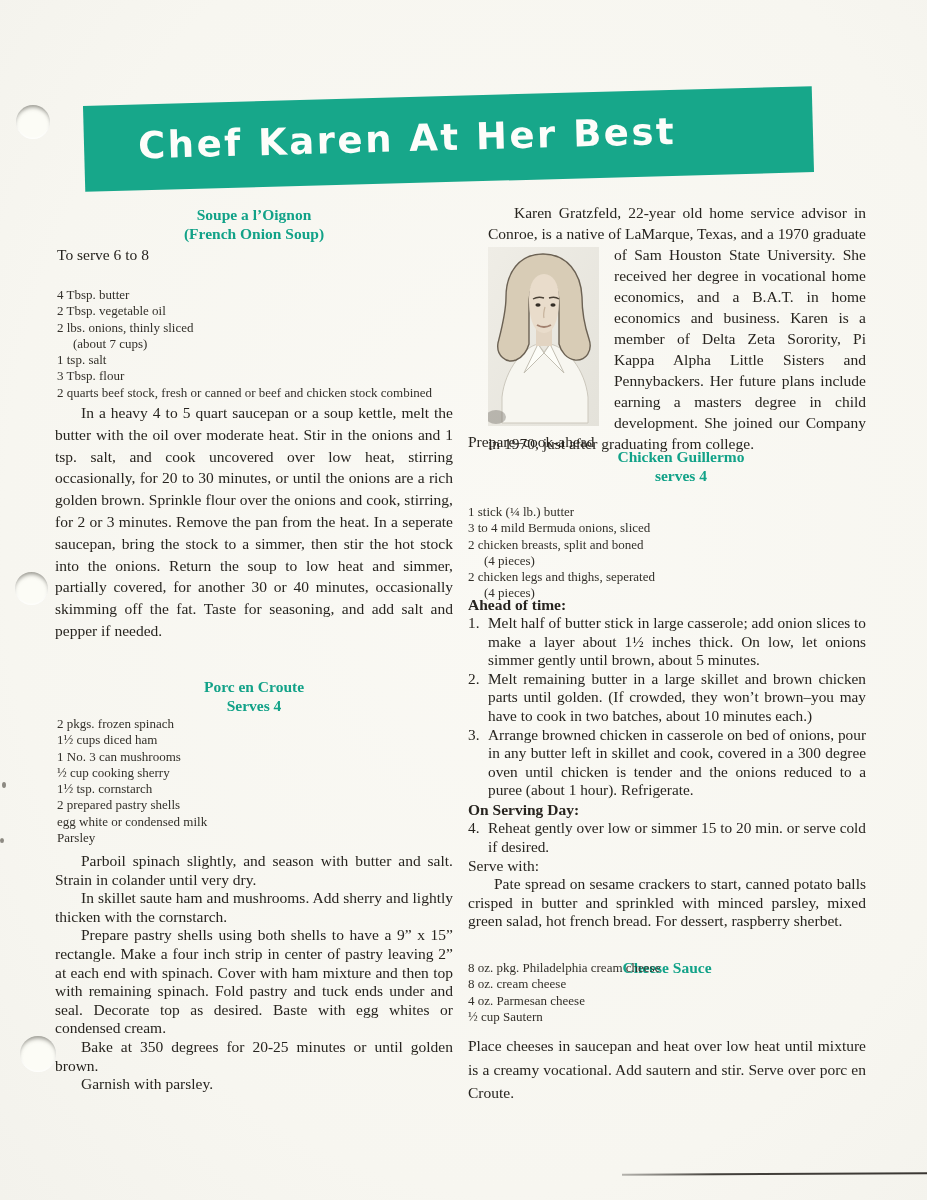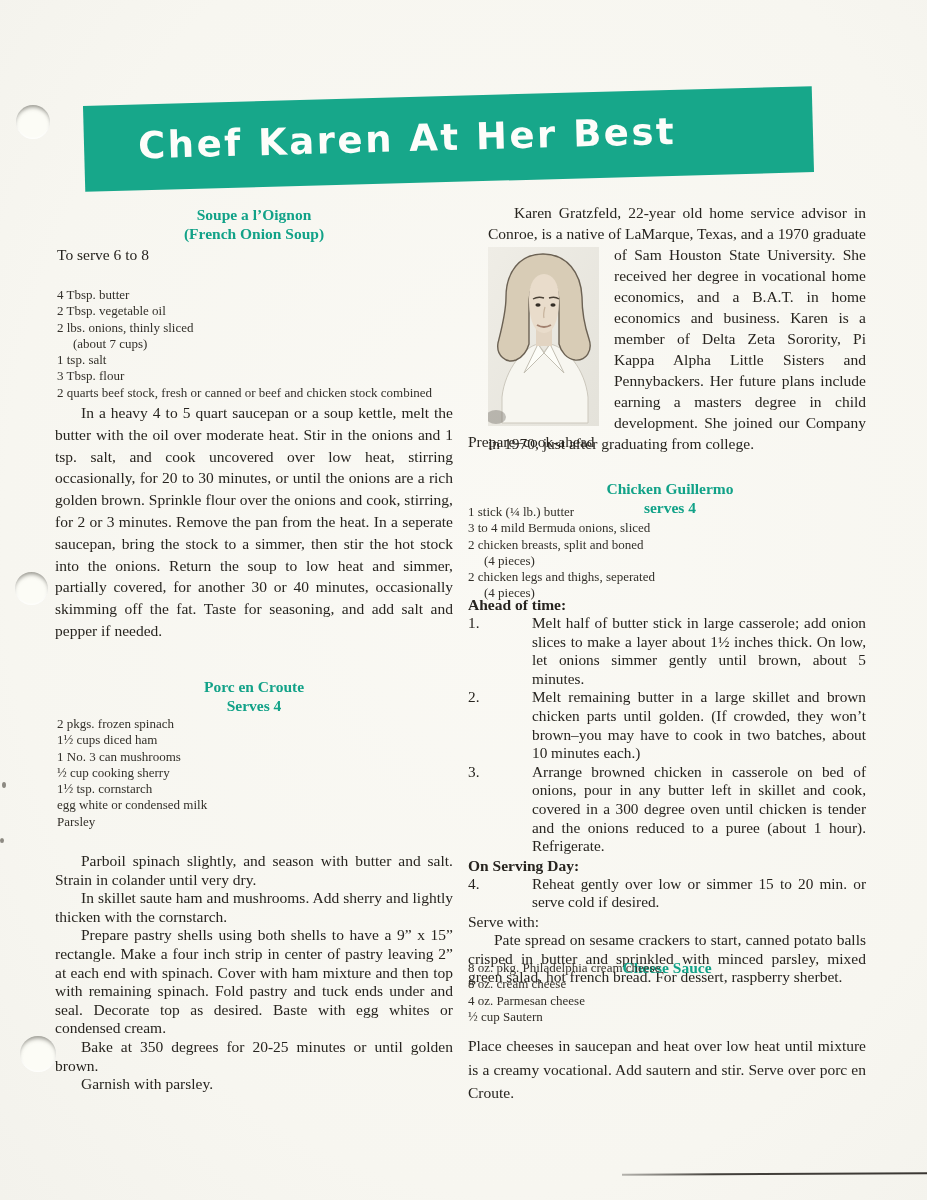--- a/index.html
+++ b/index.html
@@ -55,21 +55,21 @@
     text-align:justify;
   }
   .para.indent-first { text-indent:26px; }
   .dense { line-height:18.6px; }
   .bio { line-height:21px;padding-left:20px; }
   .loose { line-height:23.5px; }
   .flow-label { font-size:15.5px; font-weight:bold; line-height:19px; }
 
   .step { display:flex; font-size:15.3px; line-height:18.6px; }
   .step-num { flex:0 0 20px; }
-  .step-text { flex:1; text-align:justify;margin-left:44px; }
+  .step-text { flex:1; text-align:justify; }
 
   .photo-float {
     float:left;
     width:111px; height:179px;
     margin:3px 15px 5px 0;
     display:block;
   }
   .photo-float svg { display:block; width:100%; height:100%; }
 
   .bottom-rule {
@@ -120,20 +120,21 @@
       <span style="display:block">Serves 4</span>
     </h3>
   </div>
 
   <div class="abs ing-list" style="left:2px; top:716px; width:400px;">
     <div class="ing">2 pkgs. frozen spinach</div>
     <div class="ing">1½ cups diced ham</div>
     <div class="ing">1 No. 3 can mushrooms</div>
     <div class="ing">½ cup cooking sherry</div>
     <div class="ing">1½ tsp. cornstarch</div>
+    <div class="ing">2 prepared pastry shells</div>
     <div class="ing">egg white or condensed milk</div>
     <div class="ing">Parsley</div>
   </div>
 
   <div class="abs" style="left:0; top:852px; width:398px;">
     <p class="para dense indent-first">Parboil spinach slightly, and season with butter and salt. Strain in colander until very dry.</p>
     <p class="para dense indent-first">In skillet saute ham and mushrooms. Add sherry and lightly thicken with the cornstarch.</p>
     <p class="para dense indent-first">Prepare pastry shells using both shells to have a 9” x 15” rectangle. Make a four inch strip in center of pastry leaving 2” at each end with spinach. Cover with ham mixture and then top with remaining spinach. Fold pastry and tuck ends under and seal. Decorate top as desired. Baste with egg whites or condensed cream.</p>
     <p class="para dense indent-first">Bake at 350 degrees for 20-25 minutes or until golden brown.</p>
     <p class="para dense indent-first">Garnish with parsley.</p>
@@ -169,21 +170,21 @@
         <path d="M49 78 q7 4 14 0" fill="none" stroke="#a2816f" stroke-width="2"></path>
         <ellipse cx="8" cy="170" rx="10" ry="7" fill="rgba(70,64,55,0.30)"></ellipse>
       </svg>
         </span>
       <span>Sam Houston State University. She received her degree in vocational home economics, and a B.A.T. in home economics and business. Karen is a member of Delta Zeta Sorority, Pi Kappa Alpha Little Sisters and Pennybackers. Her future plans include earning a masters degree in child development. She joined our Company in 1970, just after graduating from college.</span>
     </p>
   </div>
 
   <div class="abs plain" style="left:0; top:432px;">Prepare–cook-ahead</div>
 
-  <div class="abs" style="left:3px; top:448px; width:398px;margin-top:32px;">
+  <div class="abs" style="left:14px; top:448px; width:398px;">
     <h3 class="recipe-head">
       <span style="display:block">Chicken Guillermo</span>
       <span style="display:block">serves 4</span>
     </h3>
   </div>
 
   <div class="abs ing-list" style="left:0; top:488px; width:400px;margin-top:16px;">
     <div class="ing">1 stick (¼ lb.) butter</div>
     <div class="ing">3 to 4 mild Bermuda onions, sliced</div>
     <div class="ing">2 chicken breasts, split and boned</div>

